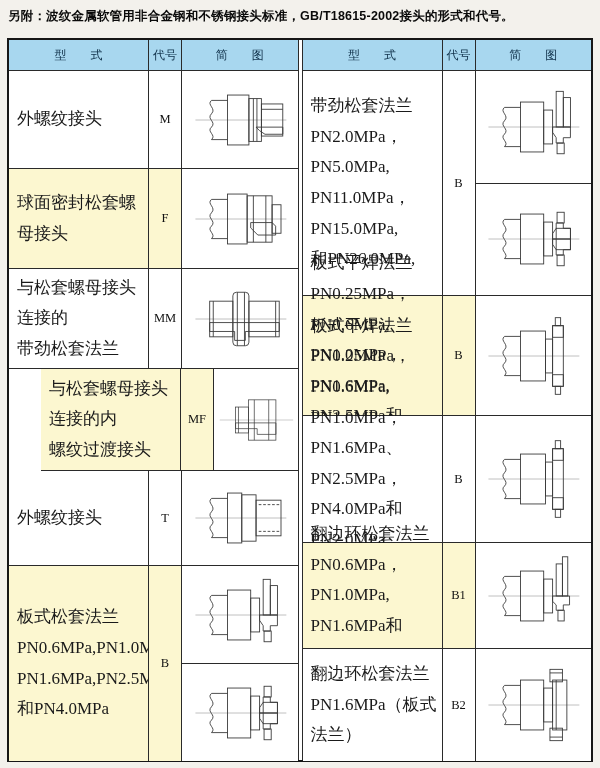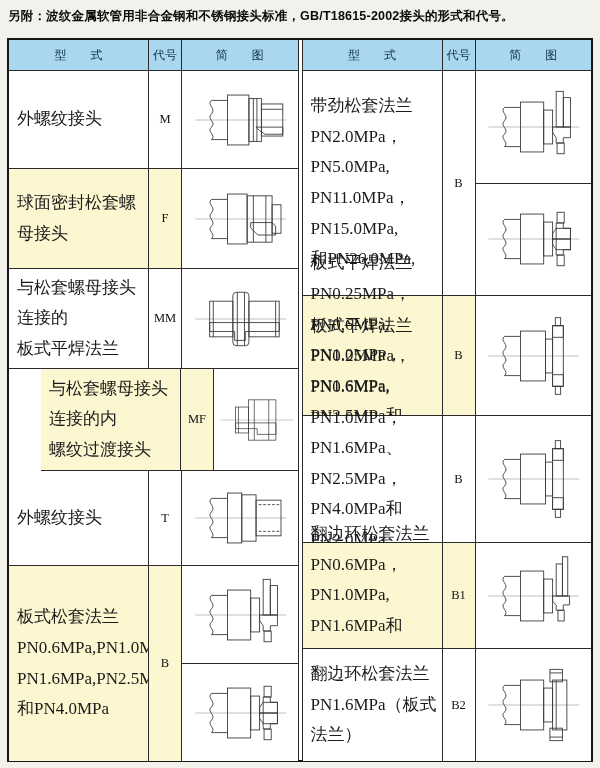--- a/index.html
+++ b/index.html
@@ -101,21 +101,21 @@
                   <line x1="73" y1="20" x2="73" y2="72"></line>
                   <line x1="87" y1="20" x2="87" y2="72"></line>
                   <rect x="94" y="30" width="10" height="32"></rect>
                   <polygon class="ht" points="70,50 94,50 98,54 98,64 78,64 70,56" fill="url(#hp2)"></polygon>
                 </svg>
               </div>
             </div>
           </div>
           <div class="row" style="height: 100px;">
             <div class="cell type c-type">与松套螺母接头连接的
-板式平焊法兰</div>
+带劲松套法兰</div>
             <div class="cell code c-code">MM</div>
             <div class="cell diag c-diag">
               <div class="sub">
                 <svg class="dsvg" viewBox="0 0 116 92" xmlns="http://www.w3.org/2000/svg">
                   <defs>
                     <pattern id="hp3" width="5" height="5" patternUnits="userSpaceOnUse" patternTransform="rotate(45)">
                       <rect width="5" height="5" fill="#fff" stroke="none"></rect>
                       <line x1="0" y1="0" x2="0" y2="5" stroke="#666" stroke-width="1.1"></line>
                     </pattern>
                   </defs>

